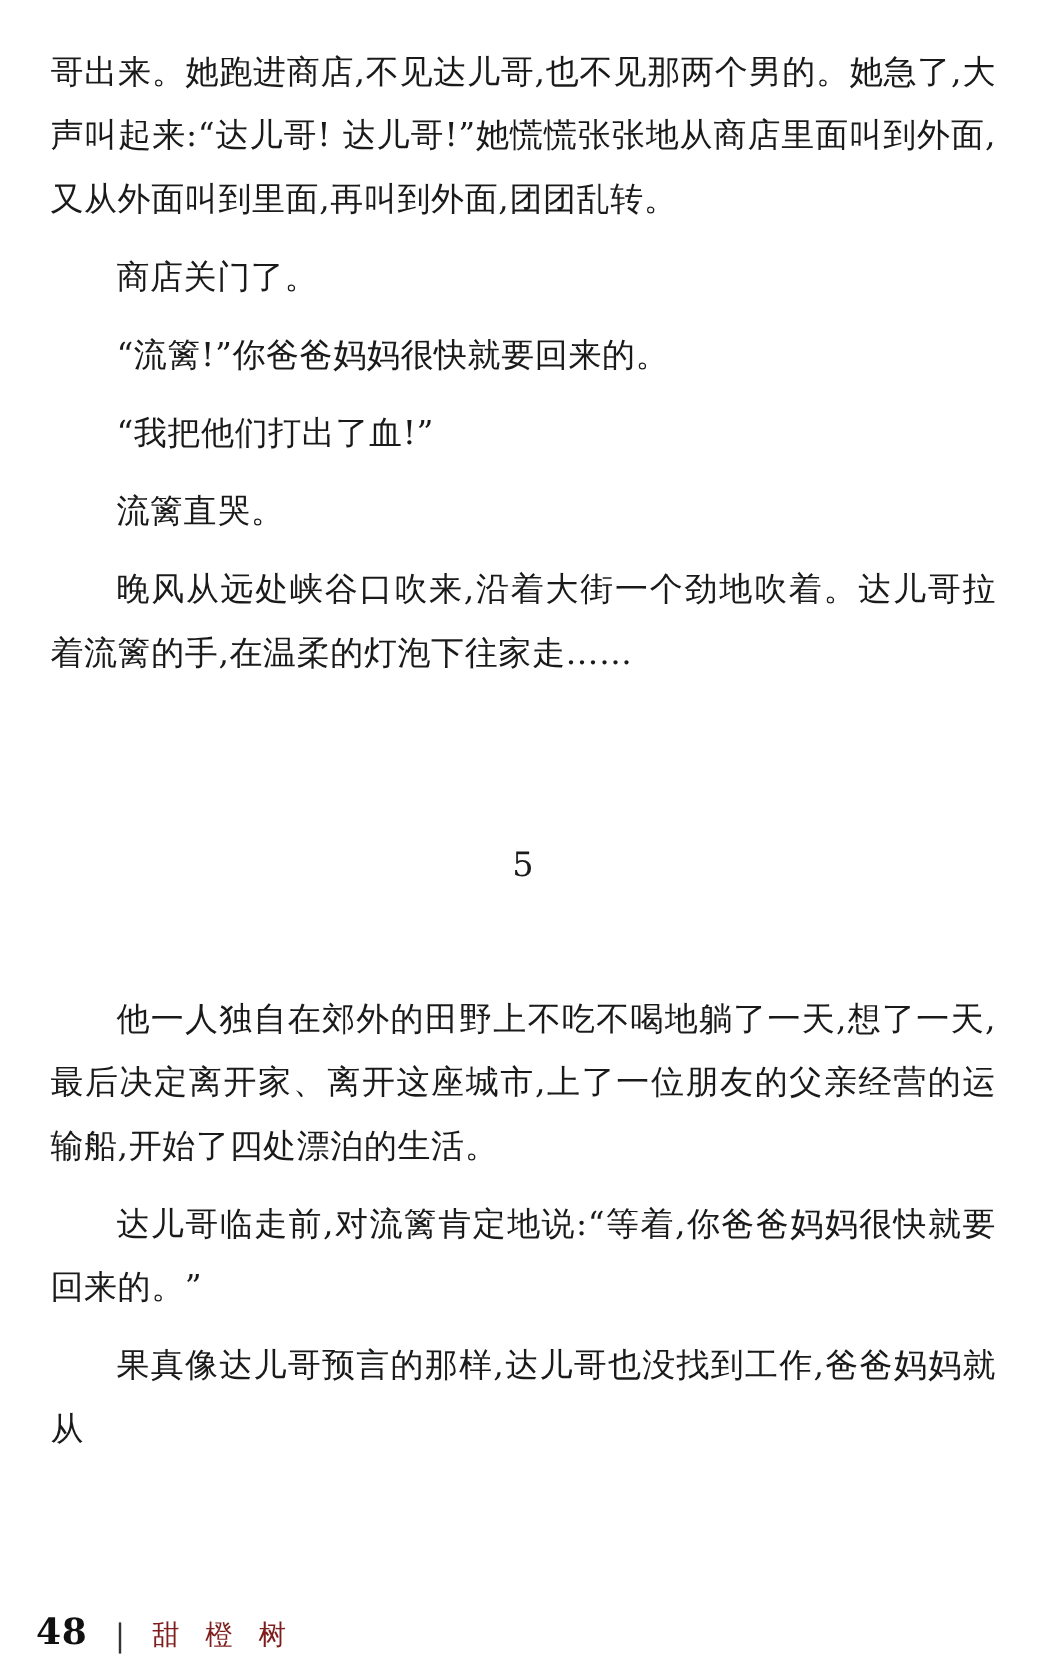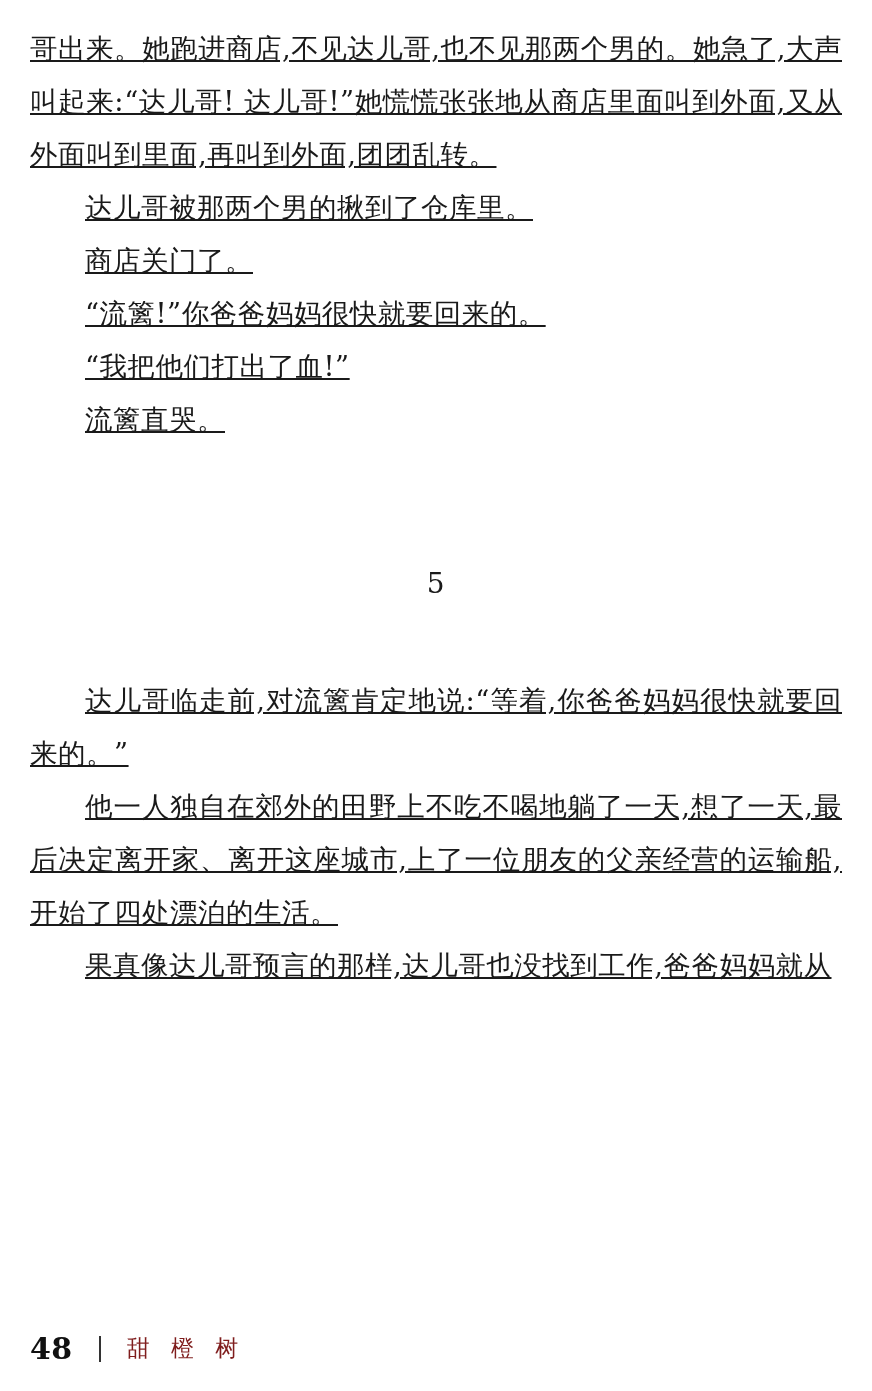--- a/index.html
+++ b/index.html
@@ -25,47 +25,46 @@
     padding: 22px 30px 0 30px;
   }
   .body-text {
     font-size: 27.5px;
     line-height: 53px;
     letter-spacing: 0.5px;
     text-align: justify;
     text-justify: inter-character;
   }
   .para {
-    margin: 0;
+    margin: 12px;
     text-indent: 2em;
     text-align: justify;
     text-justify: inter-character;
-    text-decoration: underline;
   }
   .para.no-indent {
     text-indent: 0;
   }
   .section-number {
     text-align: center;
     font-size: 28px;
     line-height: 40px;
     margin: 0;
   }
   .gap-before-section {
     height: 118px;
   }
   .gap-after-section {
     height: 70px;
   }
   .footer {
     position: absolute;
     left: 30px;
-    bottom: 25px;
+    bottom: 13px;
     display: flex;
-    align-items: center;
+    align-items: flex-end;
     gap: 26px;
   }
   .folio {
     font-size: 30px;
     font-weight: bold;
     font-family: "DejaVu Serif", "Liberation Serif", serif;
     color: #111;
     letter-spacing: 0.5px;
   }
   .footer-rule {
@@ -80,32 +79,32 @@
     color: #7f1d1d;
   }
 </style>
 </head>
 <body>
 
 <div class="page">
 
   <div class="body-text">
     <p class="para no-indent">哥出来。她跑进商店,不见达儿哥,也不见那两个男的。她急了,大声叫起来:“达儿哥! 达儿哥!”她慌慌张张地从商店里面叫到外面,又从外面叫到里面,再叫到外面,团团乱转。</p>
-    <p class="para">达儿哥被那两个男的揪到了仓库里。</p>
     <p class="para">商店关门了。</p>
     <p class="para">“流篱!”你爸爸妈妈很快就要回来的。</p>
     <p class="para">“我把他们打出了血!”</p>
     <p class="para">流篱直哭。</p>
+    <p class="para">晚风从远处峡谷口吹来,沿着大街一个劲地吹着。达儿哥拉着流篱的手,在温柔的灯泡下往家走……</p>
 
     <div class="gap-before-section"></div>
     <p class="section-number">5</p>
     <div class="gap-after-section"></div>
 
+    <p class="para">他一人独自在郊外的田野上不吃不喝地躺了一天,想了一天,最后决定离开家、离开这座城市,上了一位朋友的父亲经营的运输船,开始了四处漂泊的生活。</p>
     <p class="para">达儿哥临走前,对流篱肯定地说:“等着,你爸爸妈妈很快就要回来的。”</p>
-    <p class="para">他一人独自在郊外的田野上不吃不喝地躺了一天,想了一天,最后决定离开家、离开这座城市,上了一位朋友的父亲经营的运输船,开始了四处漂泊的生活。</p>
     <p class="para">果真像达儿哥预言的那样,达儿哥也没找到工作,爸爸妈妈就从</p>
   </div>
 
   <div class="footer">
     <span class="folio">48</span>
     <span class="footer-rule"></span>
     <span class="book-title">甜 橙 树</span>
   </div>
 
 </div>

